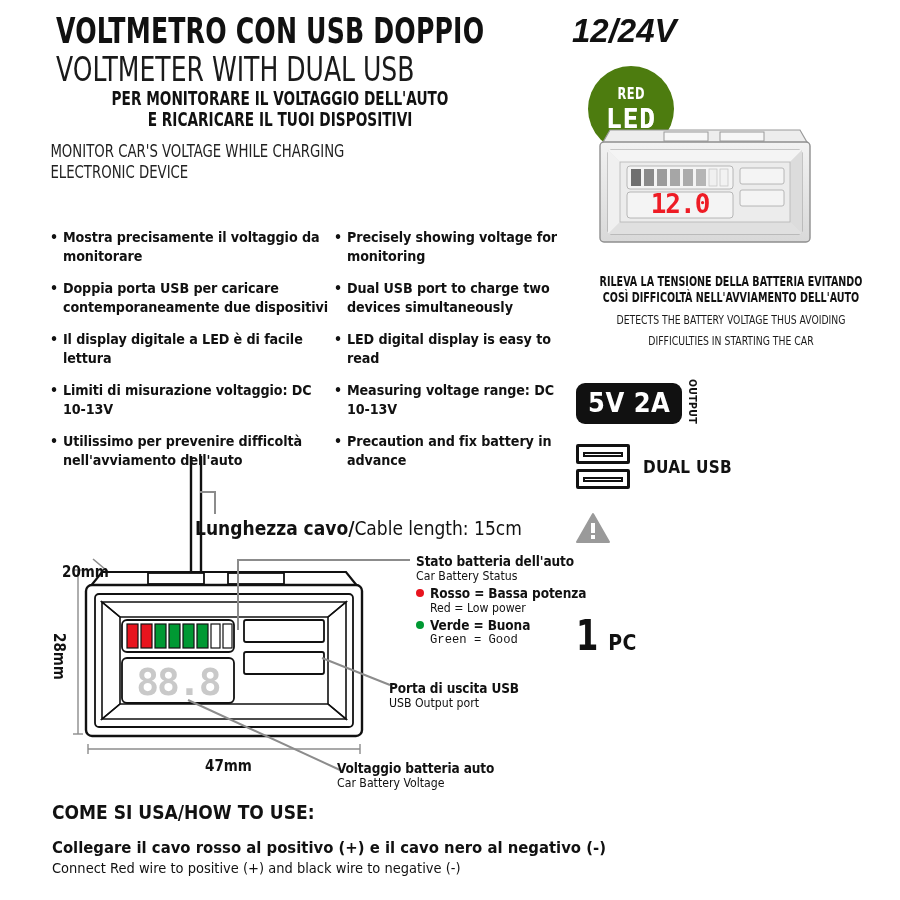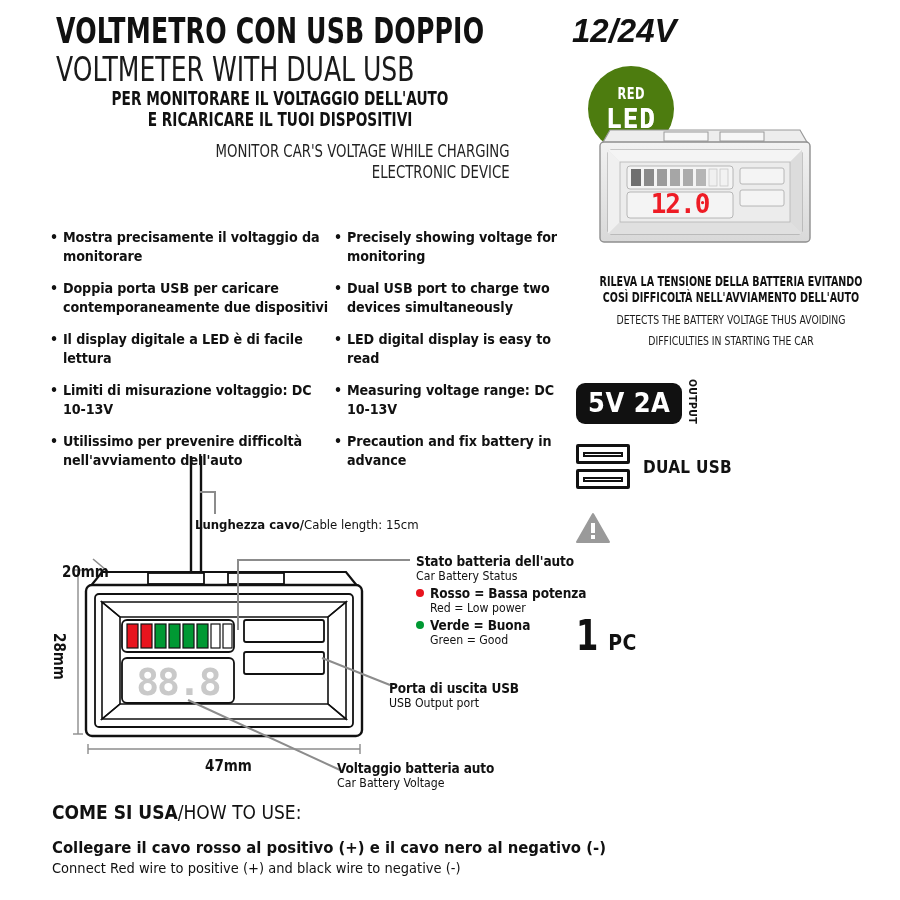--- a/index.html
+++ b/index.html
@@ -44,21 +44,21 @@
   }
 
   
   #title1 { position: absolute; left: 56px; top: 12px; font-size: 35px; line-height: 38px; }
   #title2 { position: absolute; left: 56px; top: 50px; font-size: 34px; line-height: 38px; color: #1a1a1a; }
   #volt-badge { position: absolute; left: 572px; top: 12px; font-size: 33px; line-height: 38px;
                 font-style: italic; font-weight: 700; }
 
   #sub-it { position: absolute; left: 0; top: 88px; width: 560px; text-align: center; }
   #sub-it div { font-size: 19px; line-height: 21px; }
-  #sub-en { position: absolute; left: 0; top: 140px; width: 560px; text-align: right; }
+  #sub-en { position: absolute; left: 0; top: 140px; width: 560px; text-align: left; }
   #sub-en div { font-size: 18px; line-height: 21px; color: #222; }
 
   
   .bullets { position: absolute; }
   #bul-it { left: 50px; top: 228px; width: 285px; }
   #bul-en { left: 334px; top: 228px; width: 240px; }
   .bullet {
     display: flex; align-items: flex-start;
     margin-bottom: 13px;
     font-family: "DejaVu Sans Condensed", "Liberation Sans Narrow", "Liberation Sans", sans-serif;
@@ -164,39 +164,39 @@
     font-family: "DejaVu Sans Condensed", "Liberation Sans Narrow", "Liberation Sans", sans-serif;
     font-weight: 400; font-size: 12.2px;
   }
   .dimlbl {
     font-family: "DejaVu Sans Condensed", "Liberation Sans Narrow", "Liberation Sans", sans-serif;
     font-weight: 700; font-size: 15px;
   }
 
   #cable-lbl { position: absolute; left: 195px; top: 517px;
     font-family: "DejaVu Sans Condensed", "Liberation Sans Narrow", "Liberation Sans", sans-serif;
-    font-size: 13px; white-space: nowrap; text-align: center; }
+    font-size: 19px; white-space: nowrap; text-align: center; }
   #cable-lbl b { font-weight: 700; }
   #cable-lbl span { font-weight: 400; }
 
   
   .callout { position: absolute; }
   #co-batt { left: 416px; top: 553px; }
   #co-usb  { left: 389px; top: 680px; }
   #co-volt { left: 337px; top: 760px; }
 
   .legrow { display: flex; align-items: center; margin-top: 2px; }
   .legdot { width: 8px; height: 8px; border-radius: 50%; margin-right: 6px; flex: 0 0 auto; }
 
   
   #howto { position: absolute; left: 52px; top: 800px; }
   #howto .h1 { font-size: 19px; line-height: 24px;
     font-family: "DejaVu Sans Condensed", "Liberation Sans Narrow", "Liberation Sans", sans-serif; }
   #howto .h1 b { font-weight: 700; }
-  #howto .h1 span { font-weight: 400; }
+  #howto .h1 span { font-weight: 700; }
   #howto .l-it {
     font-family: "DejaVu Sans Condensed", "Liberation Sans Narrow", "Liberation Sans", sans-serif;
     font-weight: 700; font-size: 16.5px; line-height: 22px; margin-top: 13px; }
   #howto .l-en {
     font-family: "DejaVu Sans Condensed", "Liberation Sans Narrow", "Liberation Sans", sans-serif;
     font-weight: 400; font-size: 14.5px; line-height: 19px; }
 </style>
 </head>
 <body>
 
@@ -403,21 +403,21 @@
     <div class="cal-en">Car Battery Status</div>
     <div class="legrow">
       <span class="legdot" id="dot-red" style="background: rgb(232, 20, 30);"></span>
       <span class="cal-it">Rosso =  Bassa potenza</span>
     </div>
     <div class="cal-en" style="margin-left:14px;">Red =  Low power</div>
     <div class="legrow">
       <span class="legdot" id="dot-green" style="background: rgb(0, 153, 51);"></span>
       <span class="cal-it">Verde = Buona</span>
     </div>
-    <div class="cal-en" style="margin-left:14px;">Green = Good</div>
+    <div class="cal-en" style="margin-left:14px;font-family:Liberation Mono, monospace;">Green = Good</div>
   </div>
 
   <div id="co-usb" class="callout">
     <div class="cal-it">Porta di uscita USB</div>
     <div class="cal-en">USB Output port</div>
   </div>
 
   <div id="co-volt" class="callout">
     <div class="cal-it">Voltaggio batteria auto</div>
     <div class="cal-en">Car Battery Voltage</div>

